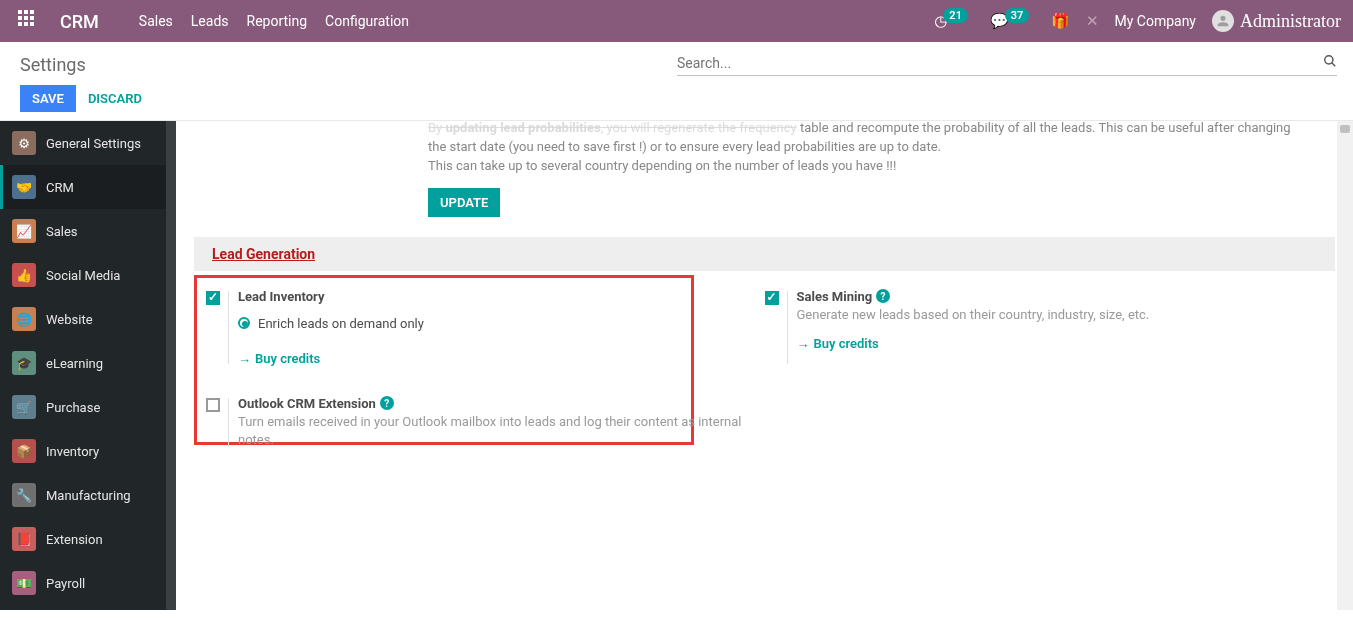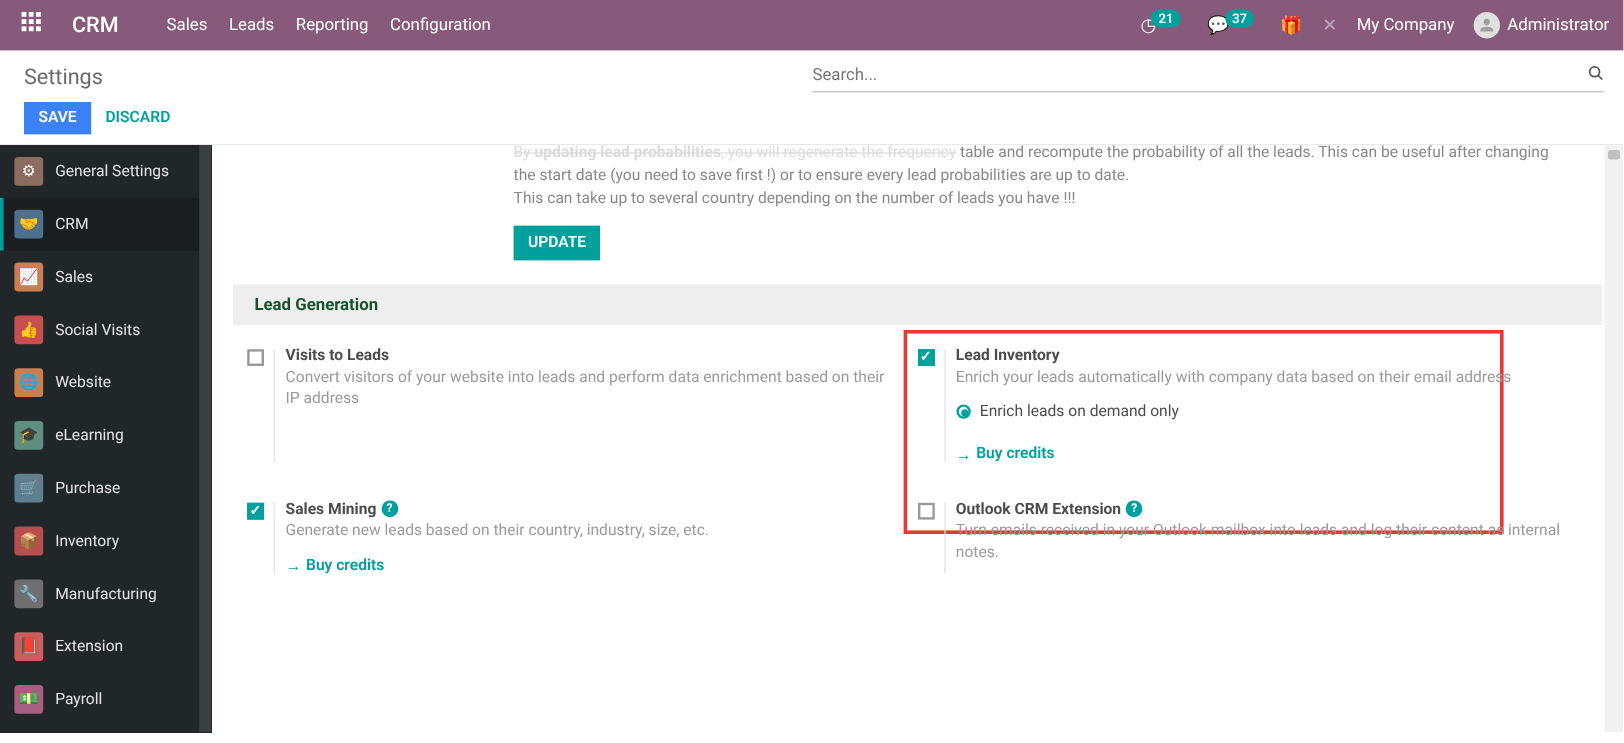--- a/index.html
+++ b/index.html
@@ -37,21 +37,21 @@
 .sidebar-item.active { background: #1a1e21; border-left: 3px solid #00A09D; padding-left: 9px; }
 .sidebar-icon { width: 24px; height: 24px; border-radius: 3px; display: flex; align-items: center; justify-content: center; font-size: 13px; color: #fff; flex-shrink: 0; }
 .content { flex: 1; overflow-y: auto; background: #fff; padding: 0 0 20px 0; position: relative;}
 .content-scrollbar { width: 16px; position: absolute; right: 0; top: 0; bottom: 0; background: #f1f1f1; }
 .content-scrollbar::before { content:''; position:absolute; top:4px; left:3px; right:3px; height:8px; background:#c0c0c0; border-radius:2px;}
 
 .paragraph-block { padding: 0 48px 20px 252px; color: #888; font-size: 13px; line-height: 1.45; margin-top: -2px; position: relative; }
 .paragraph-block .cut-text { white-space: normal; }
 .btn-update { background: #00A09D; color: #fff; border: none; padding: 7px 12px; font-size: 13px; font-weight: 600; cursor: pointer; margin-top: 12px; }
 
-.section-header { background: #eeeeee; padding: 9px 18px; font-weight: 700; font-size: 14px; color: #14532d; margin: 0 18px 18px 18px; }
+.section-header { background: #eeeeee; padding: 9px 18px; font-weight: 700; font-size: 14px; color: #b91c1c; margin: 0 18px 18px 18px; text-decoration: underline; }
 
 .settings-grid { display: grid; grid-template-columns: 1fr 1fr; gap: 30px 0; padding: 0 30px; }
 .setting-block { display: flex; gap: 18px; position: relative; padding-right: 20px; }
 .checkbox-wrap { padding-top: 2px; }
 .chk { width: 14px; height: 14px; border: 2px solid #999; background: #fff; display: inline-block; cursor: pointer; position: relative; }
 .chk.checked { background: #00A09D; border-color: #00A09D; }
 .chk.checked::after { content: '✓'; color: #fff; position: absolute; top: -3px; left: 0px; font-size: 12px; font-weight: bold; }
 .setting-body { flex: 1; position: relative; }
 .setting-body::before { content:''; position:absolute; left:-10px; top:2px; bottom:2px; width:1px; background:#e0e0e0; }
 .setting-title { font-weight: 700; font-size: 13px; color: #4c4c4c; margin-bottom: 2px; display: flex; align-items: center; gap: 4px;}
@@ -101,21 +101,21 @@
     </div>
     <span class="tray-icon">🎁</span>
     <span class="tray-icon" style="color:#c0a5b8;">✕</span>
     <span style="font-size:14px;">My Company</span>
     <div style="display:flex;align-items:center;gap:6px;">
       <span class="avatar">
         <svg viewBox="0 0 24 24">
             <path d="M12 12c2.2 0 4-1.8 4-4s-1.8-4-4-4-4 1.8-4 4 1.8 4 4 4zm0 2c-2.7 0-8 1.3-8 4v2h16v-2c0-2.7-5.3-4-8-4z"></path>
           </svg>
       </span>
-      <span style="font-size:14px;">Administrator</span>
+      <span style="font-size:18px;font-family:Liberation Serif, serif;">Administrator</span>
     </div>
   </div>
 </div>
 
 <div class="control-panel">
   <div>
     <div class="breadcrumb-title">Settings</div>
     <div class="btn-row">
       <button class="btn-primary">SAVE</button>
       <button class="btn-link-discard">DISCARD</button>
@@ -141,21 +141,21 @@
     <div class="sidebar-item active">
         <span class="sidebar-icon bg-crm">🤝</span>
         <span>CRM</span>
       </div>
     <div class="sidebar-item">
         <span class="sidebar-icon bg-sales">📈</span>
         <span>Sales</span>
       </div>
     <div class="sidebar-item">
         <span class="sidebar-icon bg-sm">👍</span>
-        <span>Social Visits</span>
+        <span>Social Media</span>
       </div>
     <div class="sidebar-item">
         <span class="sidebar-icon bg-web">🌐</span>
         <span>Website</span>
       </div>
     <div class="sidebar-item">
         <span class="sidebar-icon bg-el">🎓</span>
         <span>eLearning</span>
       </div>
     <div class="sidebar-item">
@@ -187,34 +187,26 @@
     <div class="paragraph-block">
       <div class="cut-text"><span style="text-decoration: line-through; opacity:0.3;">By <b>updating lead probabilities</b>, you will regenerate the frequency</span> table and recompute the probability of all the leads. This can be useful after changing the start date (you need to save first !) or to ensure every lead probabilities are up to date.</div>
       <div>This can take up to several country depending on the number of leads you have !!!</div>
       <button class="btn-update">UPDATE</button>
     </div>
 
     <div class="section-header">Lead Generation</div>
 
     <div class="settings-grid">
 
-      <div class="setting-block">
-        <div class="checkbox-wrap"><span class="chk"></span></div>
-        <div class="setting-body">
-          <div class="setting-title">Visits to Leads</div>
-          <div class="setting-desc">Convert visitors of your website into leads and perform data enrichment based on their IP address</div>
-        </div>
-      </div>
 
       <div class="setting-block" style="position:relative;">
         <div class="highlight-red" style="left:-12px; top:-14px; width:500px; height:170px;"></div>
         <div class="checkbox-wrap"><span class="chk checked"></span></div>
         <div class="setting-body">
           <div class="setting-title">Lead Inventory</div>
-          <div class="setting-desc">Enrich your leads automatically with company data based on their email address</div>
           <div class="radio-group">
             <div class="radio-item">
                 <span class="radio-dot selected"></span>
                 <span>Enrich leads on demand only</span>
               </div>
           </div>
           <div class="action-link">
               <span>→</span>
               <span>Buy credits</span>
             </div>

